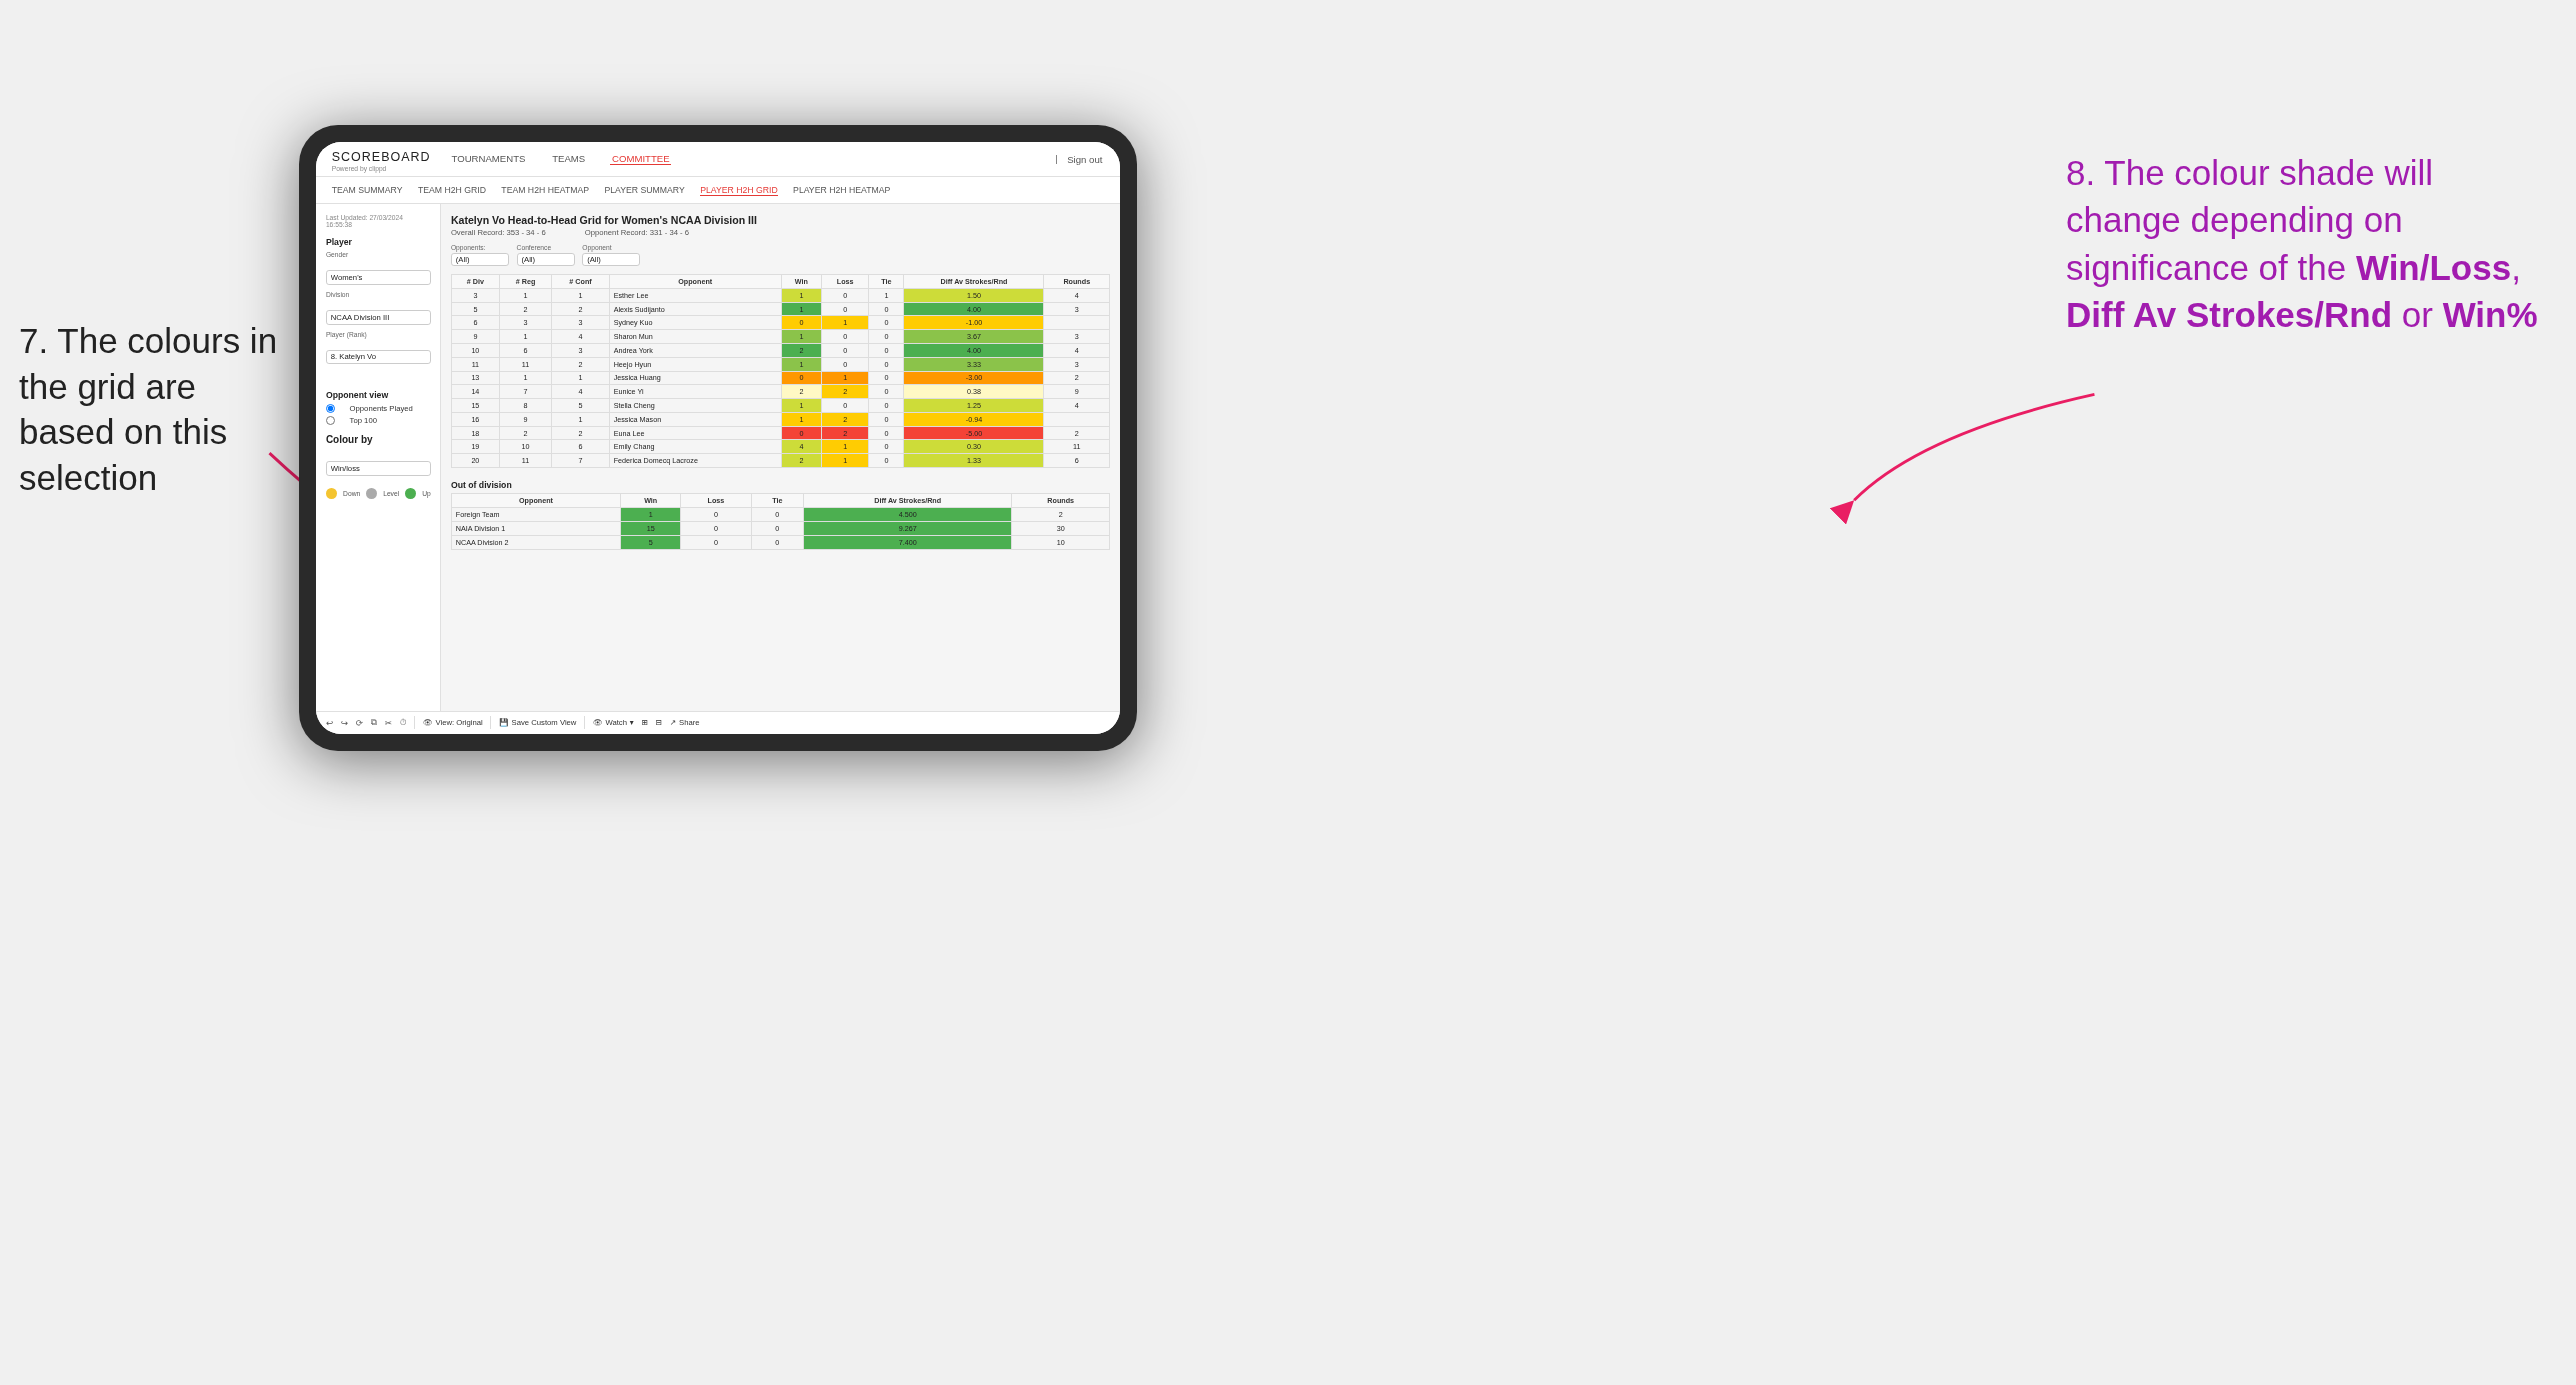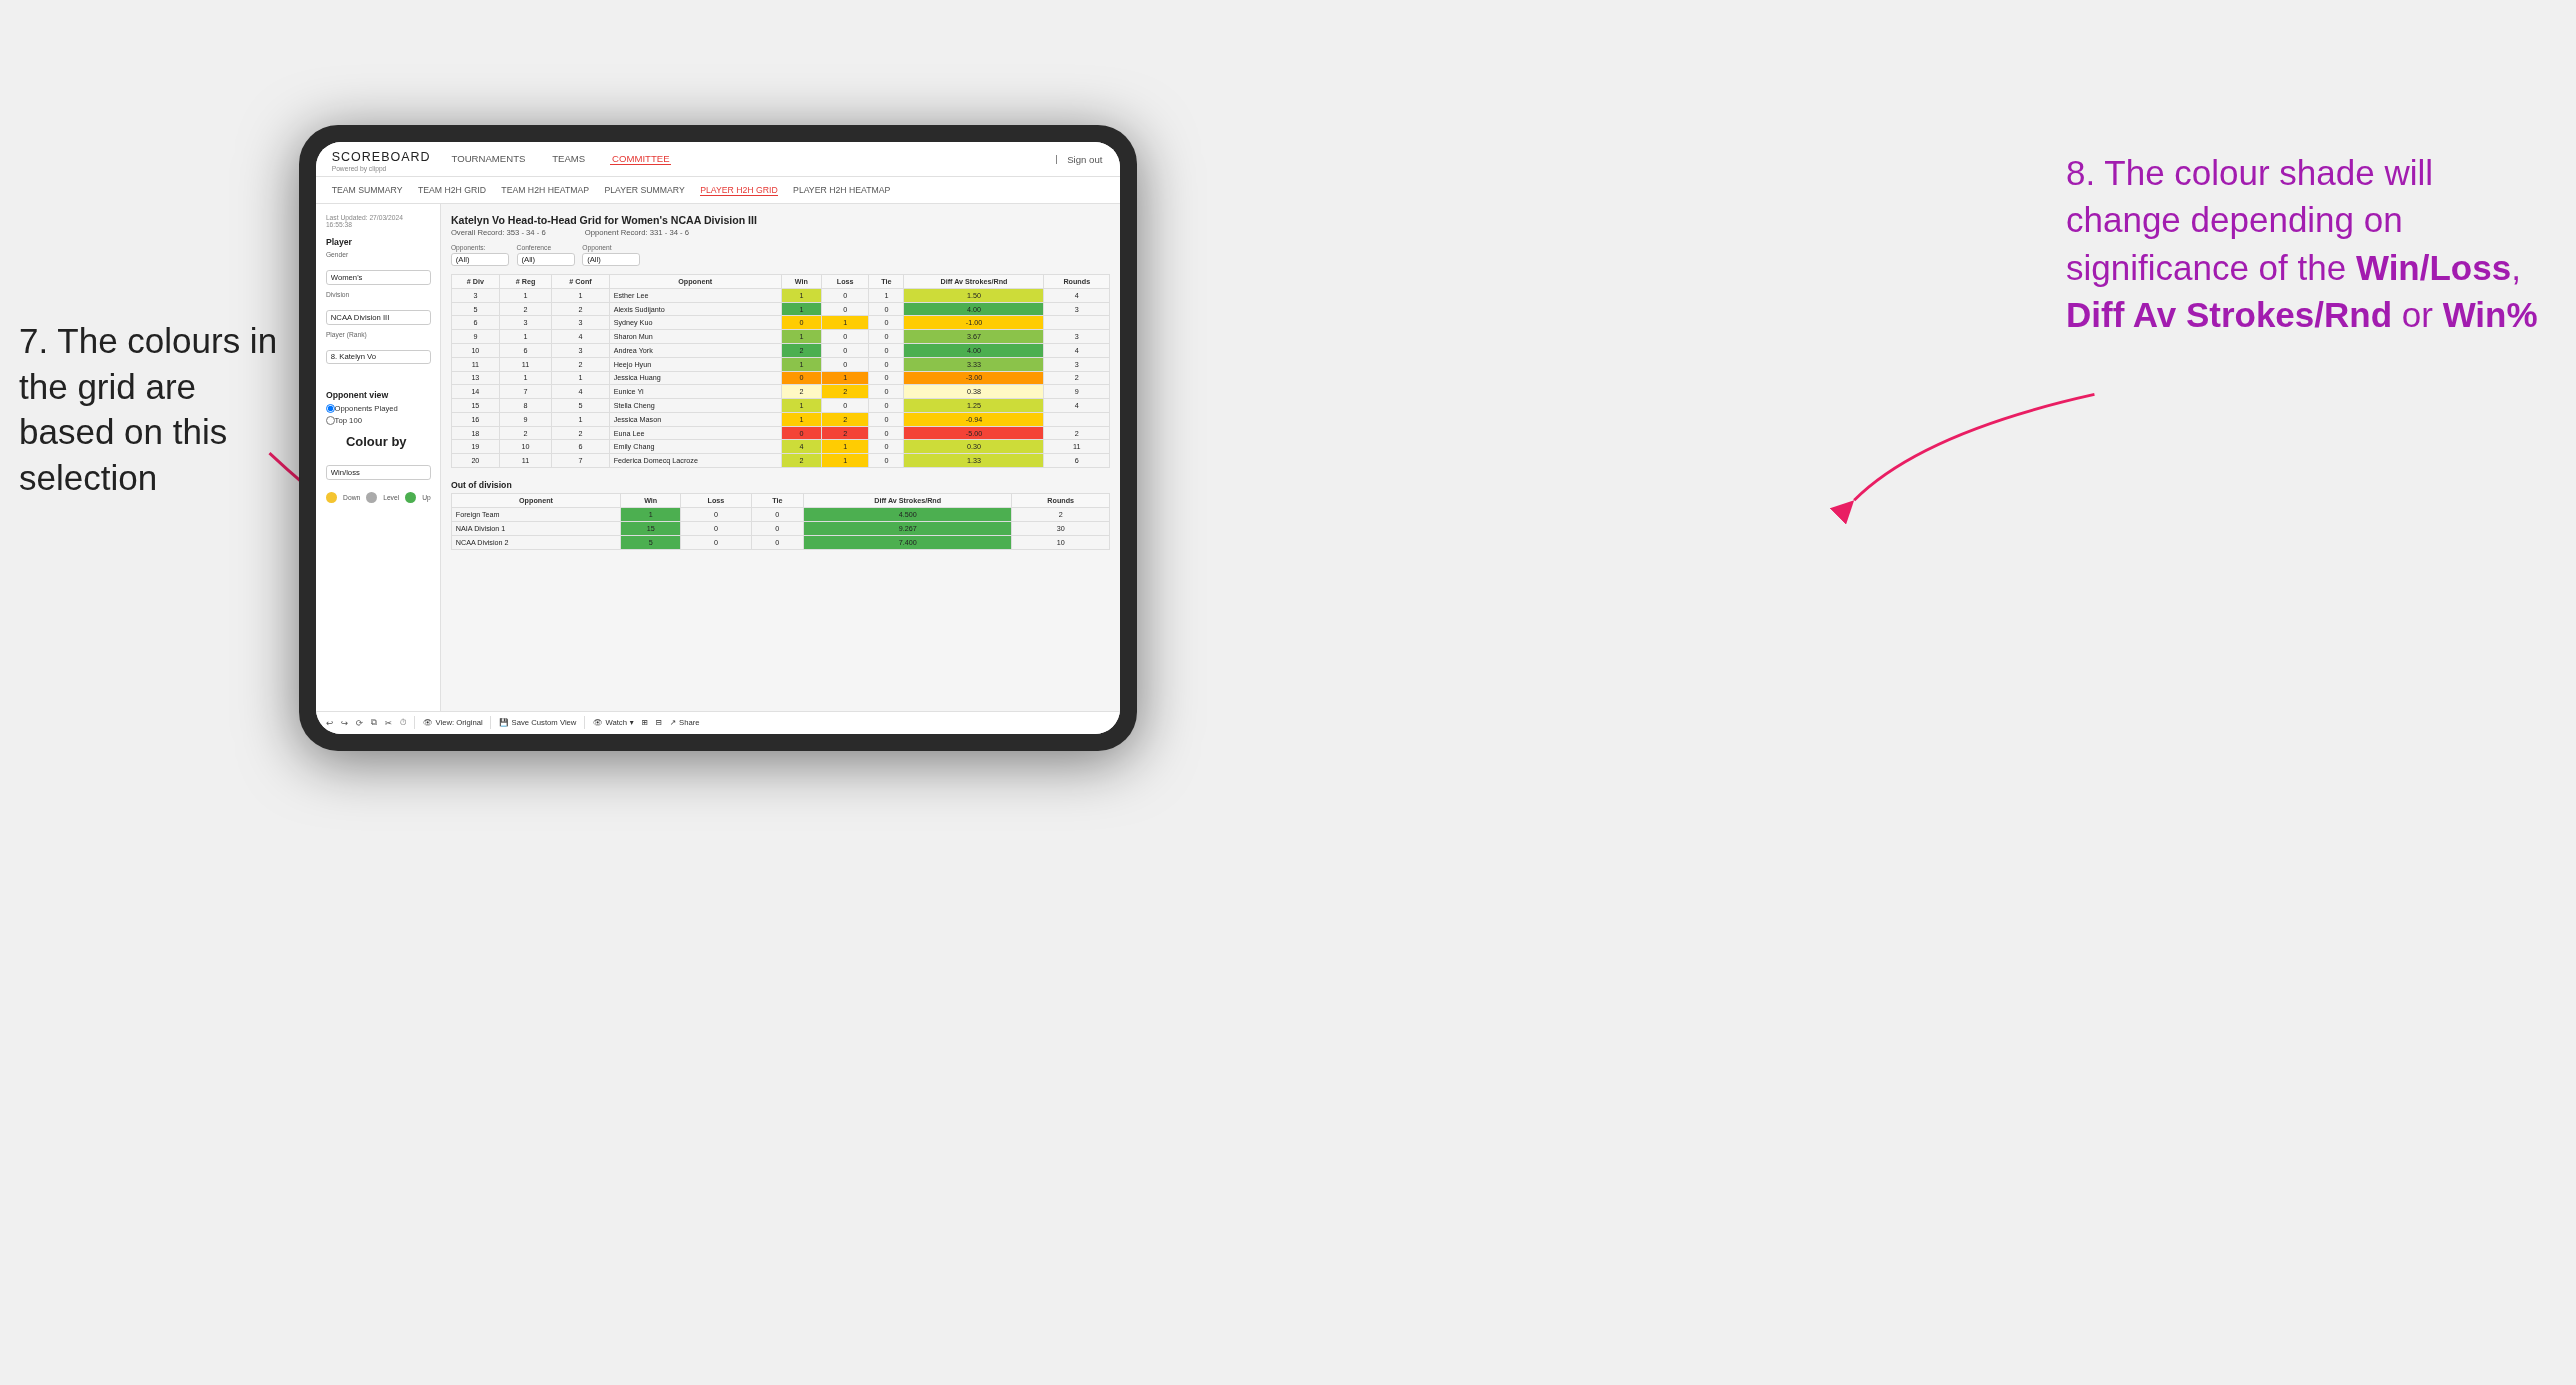--- a/index.html
+++ b/index.html
@@ -159,37 +159,36 @@
       font-size: 8.7px;
       font-weight: 700;
       color: #222;
       margin-top: 20px;
       margin-bottom: 3.9px;
     }
 
     .radio-row {
       display: flex;
       align-items: center;
-      gap: 0;
+      gap: 15px;
       margin-bottom: 2.9px;
       font-size: 7.7px;
       color: #333;
     }
     .radio-row input[type="radio"] {
       width: 8.7px;
       height: 8.7px;
     }
 
     .colour-by-title {
-      font-size: 13px;
+      font-size: 10px;
       font-weight: 700;
       color: #222;
       margin-top: 9.6px;
       margin-bottom: 3.9px;
-      margin-left: 20px;
     }
 
     .legend-row {
       display: flex;
       gap: 5.8px;
       align-items: center;
       margin-top: 5.8px;
     }
     .legend-dot {
       width: 11.6px;

